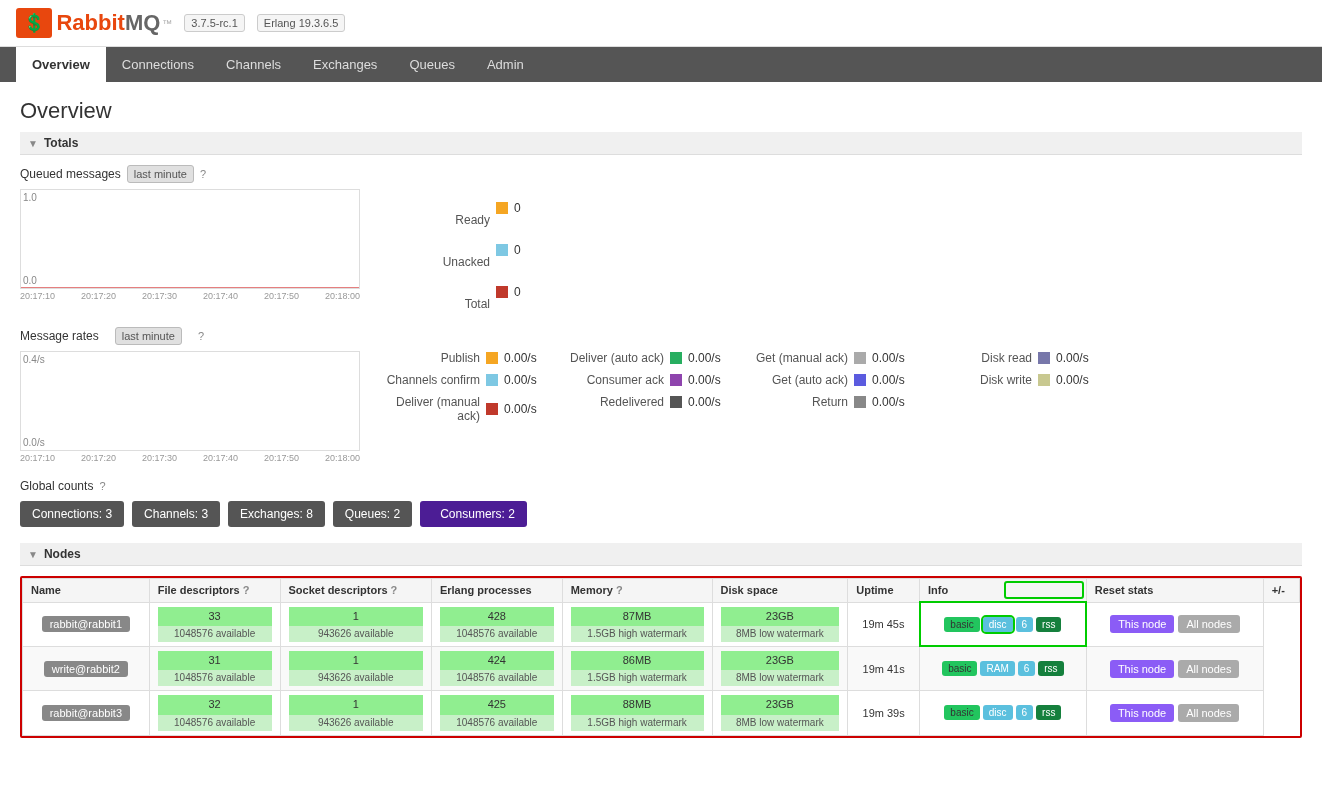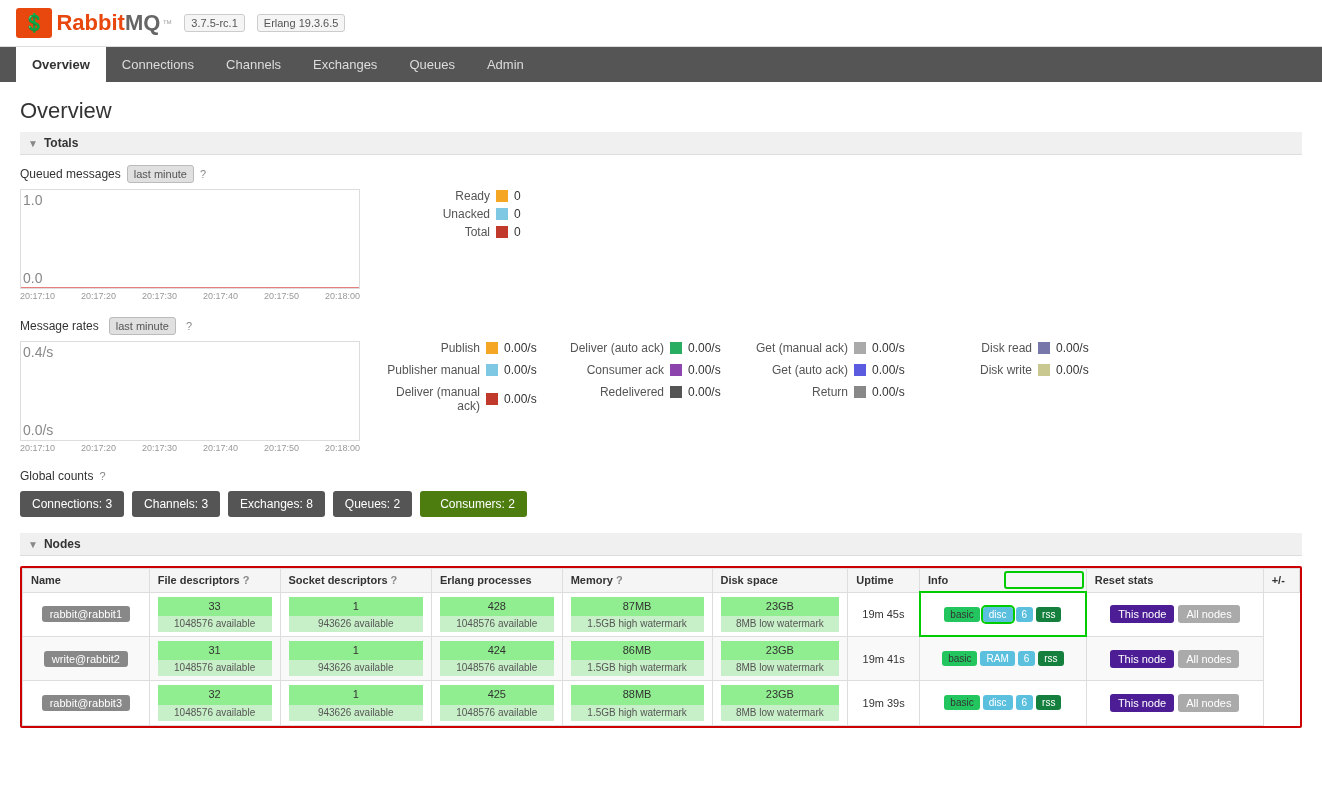--- a/index.html
+++ b/index.html
@@ -24,30 +24,30 @@
 
     
     .section { margin-bottom: 16px; }
     .section-header { display: flex; align-items: center; gap: 6px; background: #f0f0f0; padding: 4px 8px; border-bottom: 1px solid #ddd; margin-bottom: 10px; }
     .section-toggle { color: #888; font-size: 10px; }
     .section-title { font-weight: bold; font-size: 12px; }
 
     
     .chart-row { display: flex; align-items: flex-start; gap: 20px; margin-bottom: 10px; }
     .chart-container { position: relative; width: 340px; height: 100px; border: 1px solid #ddd; background: #fff; flex-shrink: 0; }
-    .chart-label-y { position: absolute; left: 2px; font-size: 14px; color: #888; text-align: center; }
+    .chart-label-y { position: absolute; left: 2px; font-size: 10px; color: #888; text-align: center; }
     .chart-label-y.top { top: 2px; }
     .chart-label-y.bottom { bottom: 2px; }
     .chart-xaxis { display: flex; justify-content: space-between; font-size: 9px; color: #999; padding: 0 0; width: 340px; margin-top: 2px; }
     .redline { position: absolute; bottom: 0; left: 0; right: 0; height: 1px; background: #cc0000; opacity: 0.5; }
 
     
     .stats-grid { display: flex; flex-direction: column; gap: 4px; }
     .stat-row { display: flex; align-items: center; gap: 6px; }
-    .stat-label { width: 110px; text-align: right; color: #555; font-size: 12px; }
+    .stat-label { width: 110px; text-align: right; color: #555; font-size: 12px; margin-top: 24px; }
     .stat-dot { width: 12px; height: 12px; display: inline-block; }
     .stat-value { color: #333; font-size: 12px; }
 
     
     .rates-container { display: flex; align-items: flex-start; gap: 20px; }
     .rates-cols { display: flex; gap: 20px; }
     .rate-col { display: flex; flex-direction: column; gap: 8px; }
     .rate-item { display: flex; align-items: center; gap: 6px; }
     .rate-label { width: 100px; text-align: right; color: #555; font-size: 12px; }
     .rate-dot { width: 12px; height: 12px; display: inline-block; }
@@ -72,21 +72,21 @@
     
     .node-name-btn { background: #888; color: #fff; border: none; border-radius: 3px; padding: 2px 8px; font-size: 11px; cursor: pointer; display: block; margin: 2px auto; }
     
     .info-btn { border: none; border-radius: 3px; padding: 2px 6px; font-size: 10px; cursor: pointer; color: #fff; }
     .info-basic { background: #22c55e; color: #333; }
     .info-disc { background: #5bc0de; color: #fff; }
     .info-ram { background: #5bc0de; color: #fff; }
     .info-6 { background: #5bc0de; color: #fff; }
     .info-rss { background: #15803d; color: #fff; }
 
-    .this-node-btn { background: #4c1d95; color: #fff; border: none; border-radius: 3px; padding: 3px 8px; font-size: 11px; cursor: pointer; }
+    .this-node-btn { background: #8b5cf6; color: #fff; border: none; border-radius: 3px; padding: 3px 8px; font-size: 11px; cursor: pointer; }
     .all-nodes-btn { background: #aaa; color: #fff; border: none; border-radius: 3px; padding: 3px 8px; font-size: 11px; cursor: pointer; }
 
     .two-row-cell { line-height: 1.4; }
   </style>
 </head>
 <body>
 
 <div class="header">
   <div class="logo">
     <span class="logo-icon">💲</span>
@@ -156,21 +156,21 @@
         <div class="stat-row">
           <span class="stat-label">Total</span>
           <span class="stat-dot" style="background:#c0392b;"></span>
           <span class="stat-value">0</span>
         </div>
       </div>
     </div>
   </div>
 
   <div class="section">
-    <div style="margin-bottom: 6px; display: flex; align-items: center; gap: 10px; margin-top: 16px;">
+    <div style="margin-bottom: 6px; display: flex; align-items: center; gap: 16px; margin-top: 16px;">
       <span>Message rates</span>
       <span class="badge-label">last minute</span>
       <span class="question">?</span>
     </div>
 
     <div class="rates-container">
       <div>
         <div class="chart-container">
           <span class="chart-label-y top">0.4/s</span>
           <span class="chart-label-y bottom">0.0/s</span>
@@ -187,21 +187,21 @@
 
       <div class="rates-cols">
 
         <div class="rate-col">
           <div class="rate-item">
             <span class="rate-label">Publish</span>
             <span class="rate-dot" style="background:#f5a623;"></span>
             <span class="rate-value">0.00/s</span>
           </div>
           <div class="rate-item">
-            <span class="rate-label">Publisher manual</span>
+            <span class="rate-label">Channels confirm</span>
             <span class="rate-dot" style="background:#7ec8e3;"></span>
             <span class="rate-value">0.00/s</span>
           </div>
           <div class="rate-item">
             <span class="rate-label">Deliver (manual ack)</span>
             <span class="rate-dot" style="background:#c0392b;"></span>
             <span class="rate-value">0.00/s</span>
           </div>
         </div>
 
@@ -260,21 +260,21 @@
   <div class="section">
     <div style="display: flex; align-items: center; gap: 6px; margin-bottom: 8px;">
       <span>Global counts</span>
       <span class="question">?</span>
     </div>
     <div class="global-counts">
       <button class="count-btn">Connections: 3</button>
       <button class="count-btn">Channels: 3</button>
       <button class="count-btn">Exchanges: 8</button>
       <button class="count-btn">Queues: 2</button>
-      <button class="count-btn" style="background:#4d7c0f;padding-left:20px;">Consumers: 2</button>
+      <button class="count-btn" style="background:#4c1d95;padding-left:20px;">Consumers: 2</button>
     </div>
   </div>
 
   <div class="section">
     <div class="section-header">
       <span class="section-toggle">▼</span>
       <span class="section-title">Nodes</span>
     </div>
 
     <div class="table-wrapper">

